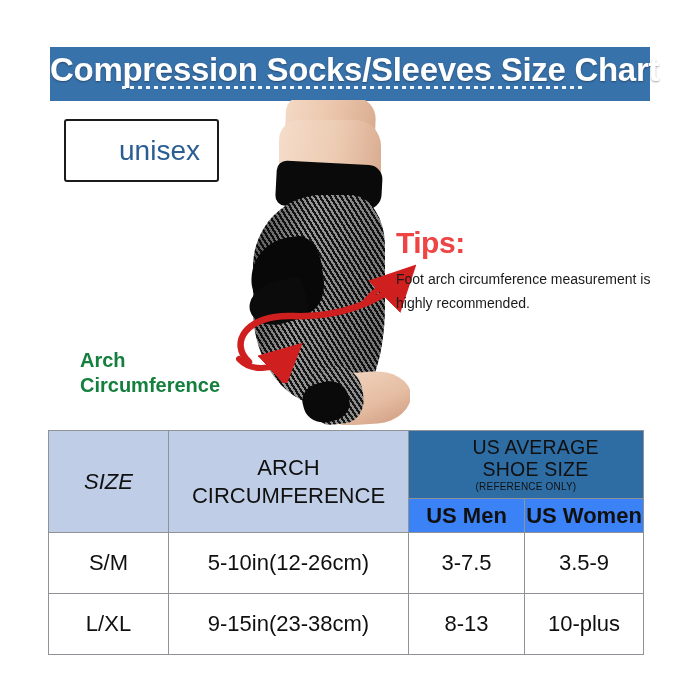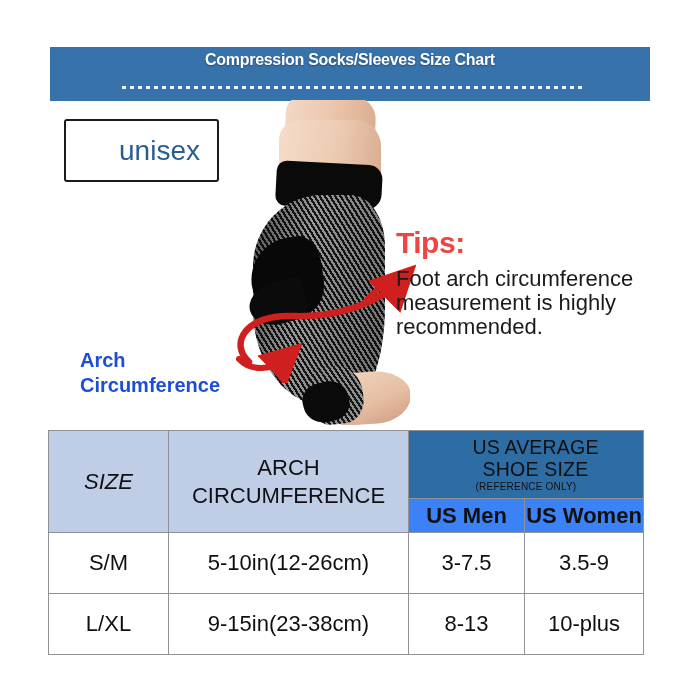--- a/index.html
+++ b/index.html
@@ -30,21 +30,21 @@
     background: #3872ab;
     box-sizing: border-box;
   }
   #title-text {
     position: absolute;
     left: 0;
     top: 4px;
     width: 600px;
     text-align: center;
     color: #ffffff;
-    font-size: 16px;
+    font-size: 33px;
     font-weight: bold;
     letter-spacing: -0.3px;
     text-shadow: 0 1px 2px rgba(0,0,0,0.35);
     white-space: nowrap;
   }
   #title-dots {
     position: absolute;
     left: 72px;
     top: 39px;
     width: 460px;
@@ -87,31 +87,31 @@
     font-size: 30px;
     font-weight: bold;
     letter-spacing: -0.5px;
   }
   #tips-body {
     position: absolute;
     left: 396px;
     top: 267px;
     width: 262px;
     color: #1a1a1a;
-    font-size: 22px;
+    font-size: 14px;
     line-height: 24px;
   }
 
   
   #arch-caption {
     position: absolute;
     left: 80px;
     top: 348px;
     width: 190px;
-    color: #1d4ed8;
+    color: #15803d;
     font-size: 20px;
     font-weight: bold;
     line-height: 25px;
   }
 
   
   #foot-photo {
     position: absolute;
     left: 225px;
     top: 100px;

